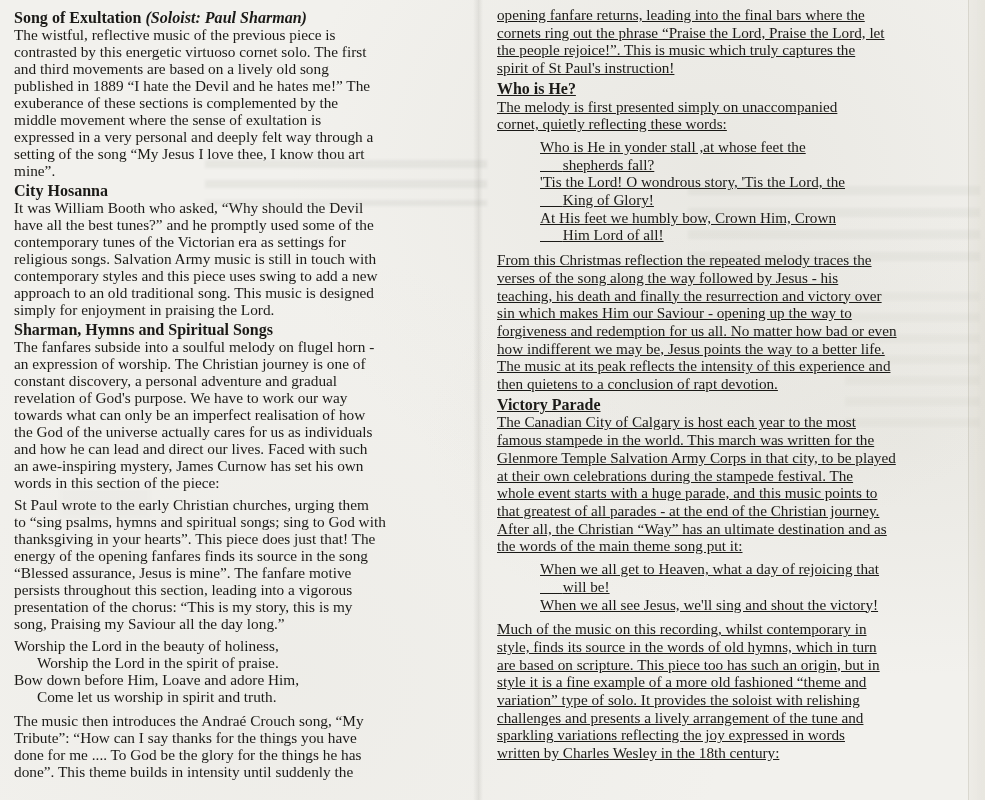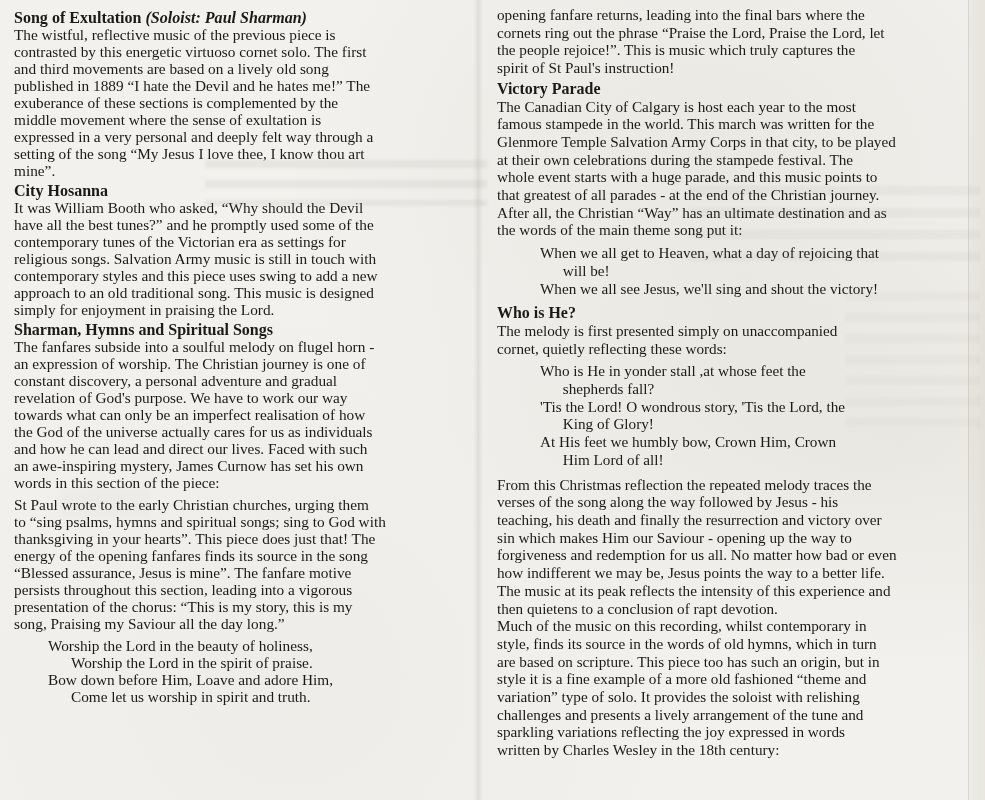--- a/index.html
+++ b/index.html
@@ -14,28 +14,28 @@
     color: #1b1a17;
     background:
       radial-gradient(ellipse at 72% 22%, rgba(186,184,172,0.16), transparent 42%),
       radial-gradient(ellipse at 92% 55%, rgba(182,180,166,0.14), transparent 38%),
       radial-gradient(ellipse at 30% 85%, rgba(200,198,188,0.10), transparent 45%),
       #f2f1ed;
     overflow: hidden;
   }
   .col { position: absolute; top: 6px; }
   .col-left  { left: 14px;  width: 460px; font-size: 15.3px; line-height: 17px; }
-  .col-right { left: 497px; width: 465px; font-size: 15.2px; line-height: 17.7px; }
+  .col-right { left: 497px; width: 465px; font-size: 15.2px; line-height: 17.7px; text-decoration: underline; }
   section { margin: 0; }
   .hd { margin: 3px 0 0 0; font-size: 1.05em; line-height: inherit; font-weight: bold; }
   .hd .sol { font-weight: bold; font-style: italic; }
   .para { margin: 0 0 5px 0; white-space: pre-line; }
   .para:last-child { margin-bottom: 0; }
   .verse { margin: 2px 0 7px 0; white-space: pre-wrap; }
-  .col-left  .verse { margin-left: 34px; }
+  .col-left  .verse { }
   .col-right .verse { margin-left: 43px; }
   
   .artifact {
     position: absolute; pointer-events: none;
     filter: blur(1.6px);
   }
   .bleed-1 {
     left: 205px; top: 160px; width: 282px; height: 46px; opacity: .85;
     background: repeating-linear-gradient(180deg,
       rgba(116,122,106,0.11) 0 8px, transparent 8px 20px);
@@ -113,64 +113,68 @@
 thanksgiving in your hearts”. This piece does just that! The
 energy of the opening fanfares finds its source in the song
 “Blessed assurance, Jesus is mine”. The fanfare motive
 persists throughout this section, leading into a vigorous
 presentation of the chorus: “This is my story, this is my
 song, Praising my Saviour all the day long.”</p>
       <div class="verse">Worship the Lord in the beauty of holiness,
       Worship the Lord in the spirit of praise.
 Bow down before Him, Loave and adore Him,
       Come let us worship in spirit and truth.</div>
+      <p class="para">The music then introduces the Andraé Crouch song, “My
+Tribute”: “How can I say thanks for the things you have
+done for me .... To God be the glory for the things he has
+done”. This theme builds in intensity until suddenly the</p>
     </section>
   </div>
 
   <div class="col col-right">
     <section>
       <p class="para">opening fanfare returns, leading into the final bars where the
 cornets ring out the phrase “Praise the Lord, Praise the Lord, let
 the people rejoice!”. This is music which truly captures the
 spirit of St Paul's instruction!</p>
-    </section>
-
-    <section>
-      <h3 class="hd"><span>Victory Parade</span></h3>
-      <p class="para">The Canadian City of Calgary is host each year to the most
-famous stampede in the world. This march was written for the
-Glenmore Temple Salvation Army Corps in that city, to be played
-at their own celebrations during the stampede festival. The
-whole event starts with a huge parade, and this music points to
-that greatest of all parades - at the end of the Christian journey.
-After all, the Christian “Way” has an ultimate destination and as
-the words of the main theme song put it:</p>
-      <div class="verse">When we all get to Heaven, what a day of rejoicing that
-      will be!
-When we all see Jesus, we'll sing and shout the victory!</div>
     </section>
 
     <section>
       <h3 class="hd"><span>Who is He?</span></h3>
       <p class="para">The melody is first presented simply on unaccompanied
 cornet, quietly reflecting these words:</p>
       <div class="verse">Who is He in yonder stall ,at whose feet the
       shepherds fall?
 'Tis the Lord! O wondrous story, 'Tis the Lord, the
       King of Glory!
 At His feet we humbly bow, Crown Him, Crown
       Him Lord of all!</div>
       <p class="para">From this Christmas reflection the repeated melody traces the
 verses of the song along the way followed by Jesus - his
 teaching, his death and finally the resurrection and victory over
 sin which makes Him our Saviour - opening up the way to
 forgiveness and redemption for us all. No matter how bad or even
 how indifferent we may be, Jesus points the way to a better life.
 The music at its peak reflects the intensity of this experience and
 then quietens to a conclusion of rapt devotion.</p>
+    </section>
+
+    <section>
+      <h3 class="hd"><span>Victory Parade</span></h3>
+      <p class="para">The Canadian City of Calgary is host each year to the most
+famous stampede in the world. This march was written for the
+Glenmore Temple Salvation Army Corps in that city, to be played
+at their own celebrations during the stampede festival. The
+whole event starts with a huge parade, and this music points to
+that greatest of all parades - at the end of the Christian journey.
+After all, the Christian “Way” has an ultimate destination and as
+the words of the main theme song put it:</p>
+      <div class="verse">When we all get to Heaven, what a day of rejoicing that
+      will be!
+When we all see Jesus, we'll sing and shout the victory!</div>
     </section>
 
     <section>
       <p class="para">Much of the music on this recording, whilst contemporary in
 style, finds its source in the words of old hymns, which in turn
 are based on scripture. This piece too has such an origin, but in
 style it is a fine example of a more old fashioned “theme and
 variation” type of solo. It provides the soloist with relishing
 challenges and presents a lively arrangement of the tune and
 sparkling variations reflecting the joy expressed in words

